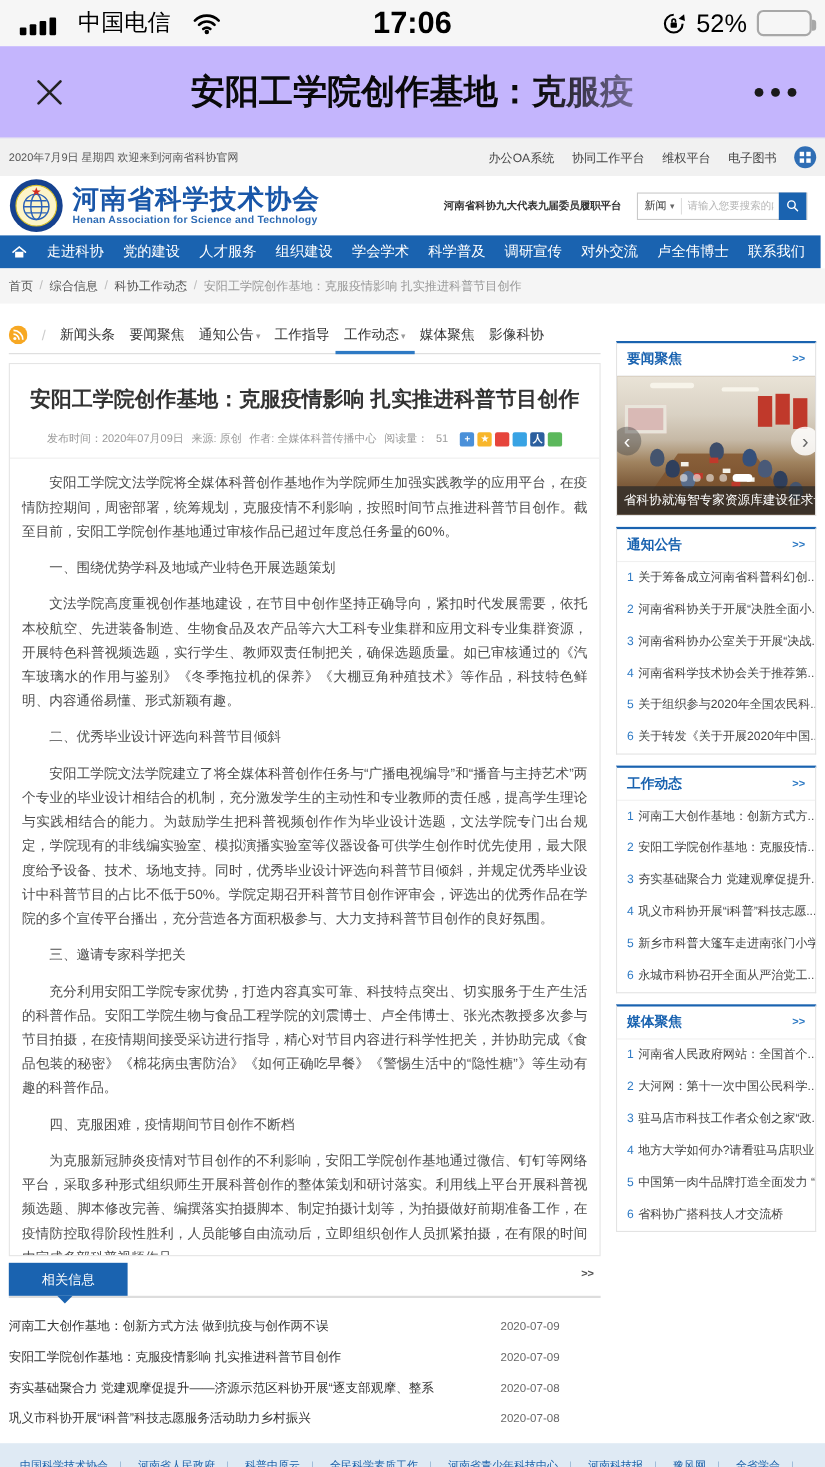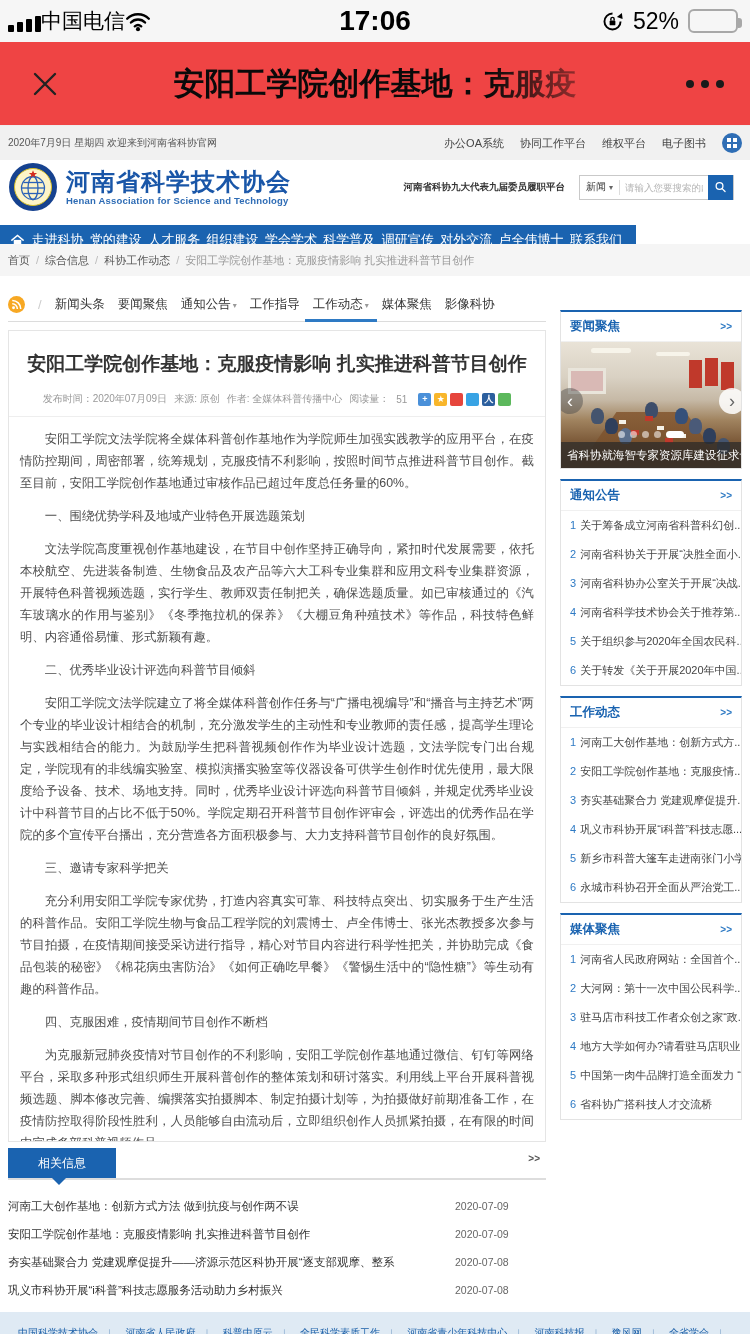--- a/index.html
+++ b/index.html
@@ -1,33 +1,33 @@
 <!DOCTYPE html>
 <html><head>
 <meta charset="utf-8">
 <style>
   html,body{margin:0;padding:0;background:#888;}
   *{box-sizing:border-box;font-family:"Liberation Sans","DejaVu Sans",sans-serif;}
   .phone{position:relative;width:750px;height:1334px;background:#fff;overflow:hidden;margin:0 auto;}
 
   
   .status-bar{position:absolute;top:0;left:0;width:750px;height:42px;background:#f6f6f6;display:flex;align-items:center;}
-  .sb-left{display:flex;align-items:flex-end;gap:0;padding-left:8px;}
+  .sb-left{display:flex;align-items:flex-end;gap:20px;padding-left:18px;}
   .sig-bars{display:flex;align-items:flex-end;gap:3px;height:18px;}
   .sig-bars i{display:block;width:6px;background:#000;border-radius:1px;}
   .carrier{font-size:21px;color:#000;line-height:22px;}
   .time{position:absolute;left:0;right:0;text-align:center;font-size:28px;font-weight:600;color:#000;}
   .sb-right{position:absolute;right:12px;top:0;height:42px;display:flex;align-items:center;gap:9px;}
   .pct{font-size:23px;color:#000;}
   .battery{position:relative;width:50px;height:24px;border:2px solid #a8a8a8;border-radius:6px;padding:2px;}
   .battery-fill{height:100%;width:52%;background:#f5c523;border-radius:2px;}
   .battery-tip{position:absolute;right:-6px;top:7px;width:4px;height:10px;background:#a8a8a8;border-radius:0 3px 3px 0;}
 
   
-  .wx-nav{position:absolute;top:42px;left:0;width:750px;height:84px;background:#ef4444;display:flex;align-items:center;border-bottom:1px solid #ededed;}
+  .wx-nav{position:absolute;top:42px;left:0;width:750px;height:84px;background:#c4b5fd;display:flex;align-items:center;border-bottom:1px solid #ededed;}
   .wx-close{width:90px;display:flex;justify-content:center;cursor:pointer;}
   .wx-title{flex:1;text-align:center;font-size:31px;font-weight:600;color:#0a0a0a;white-space:nowrap;overflow:hidden;
     -webkit-mask-image:linear-gradient(90deg,#000 70%,rgba(0,0,0,0) 96%);mask-image:linear-gradient(90deg,#000 70%,rgba(0,0,0,0) 96%);}
   .wx-more{width:90px;display:flex;justify-content:center;gap:7px;cursor:pointer;}
   .wx-more i{width:8px;height:8px;border-radius:50%;background:#1a1a1a;}
 
   
   .site-topbar{position:absolute;top:126px;left:0;width:750px;height:34px;background:#f1f1f1;display:flex;align-items:center;justify-content:space-between;padding:0 8px;}
   .topbar-welcome{font-size:10px;color:#555;}
   .topbar-links{display:flex;align-items:center;gap:16px;}
@@ -44,21 +44,21 @@
   .platform-text{font-size:9.5px;font-weight:bold;color:#333;}
   .search-box{display:flex;align-items:center;height:25px;border:1px solid #c9c9c9;background:#fff;}
   .search-cat{display:flex;align-items:center;gap:3px;padding:0 6px;font-size:10px;color:#333;cursor:pointer;}
   .search-cat .cr{font-size:8px;color:#666;}
   .search-div{width:1px;height:15px;background:#ddd;}
   .search-input{width:88px;border:none;outline:none;font-size:9.5px;color:#333;padding:0 5px;background:transparent;}
   .search-input::placeholder{color:#b5b5b5;}
   .search-btn{width:25px;height:25px;background:#1a63b0;border:none;display:flex;align-items:center;justify-content:center;cursor:pointer;}
 
   
-  .main-nav{position:absolute;top:214px;left:0;width:636px;height:30px;background:#1a63b0;display:flex;align-items:center;justify-content:space-between;padding:0 14px 0 10px;margin-top:11px;}
+  .main-nav{position:absolute;top:214px;left:0;width:746px;height:30px;background:#1a63b0;display:flex;align-items:center;justify-content:space-between;padding:0 14px 0 10px;}
   .home-icon{display:flex;align-items:center;cursor:pointer;}
   .main-nav a{font-size:13px;color:#fff;text-decoration:none;white-space:nowrap;cursor:pointer;}
 
   
   .breadcrumb{position:absolute;top:244px;left:0;width:750px;height:32px;background:#f5f5f5;display:flex;align-items:center;padding-left:8px;font-size:11px;color:#555;white-space:nowrap;overflow:hidden;}
   .breadcrumb .sep{color:#bbb;margin:0 6px;}
   .breadcrumb a{color:#555;text-decoration:none;cursor:pointer;}
   .breadcrumb .current{color:#999;}
 
   

